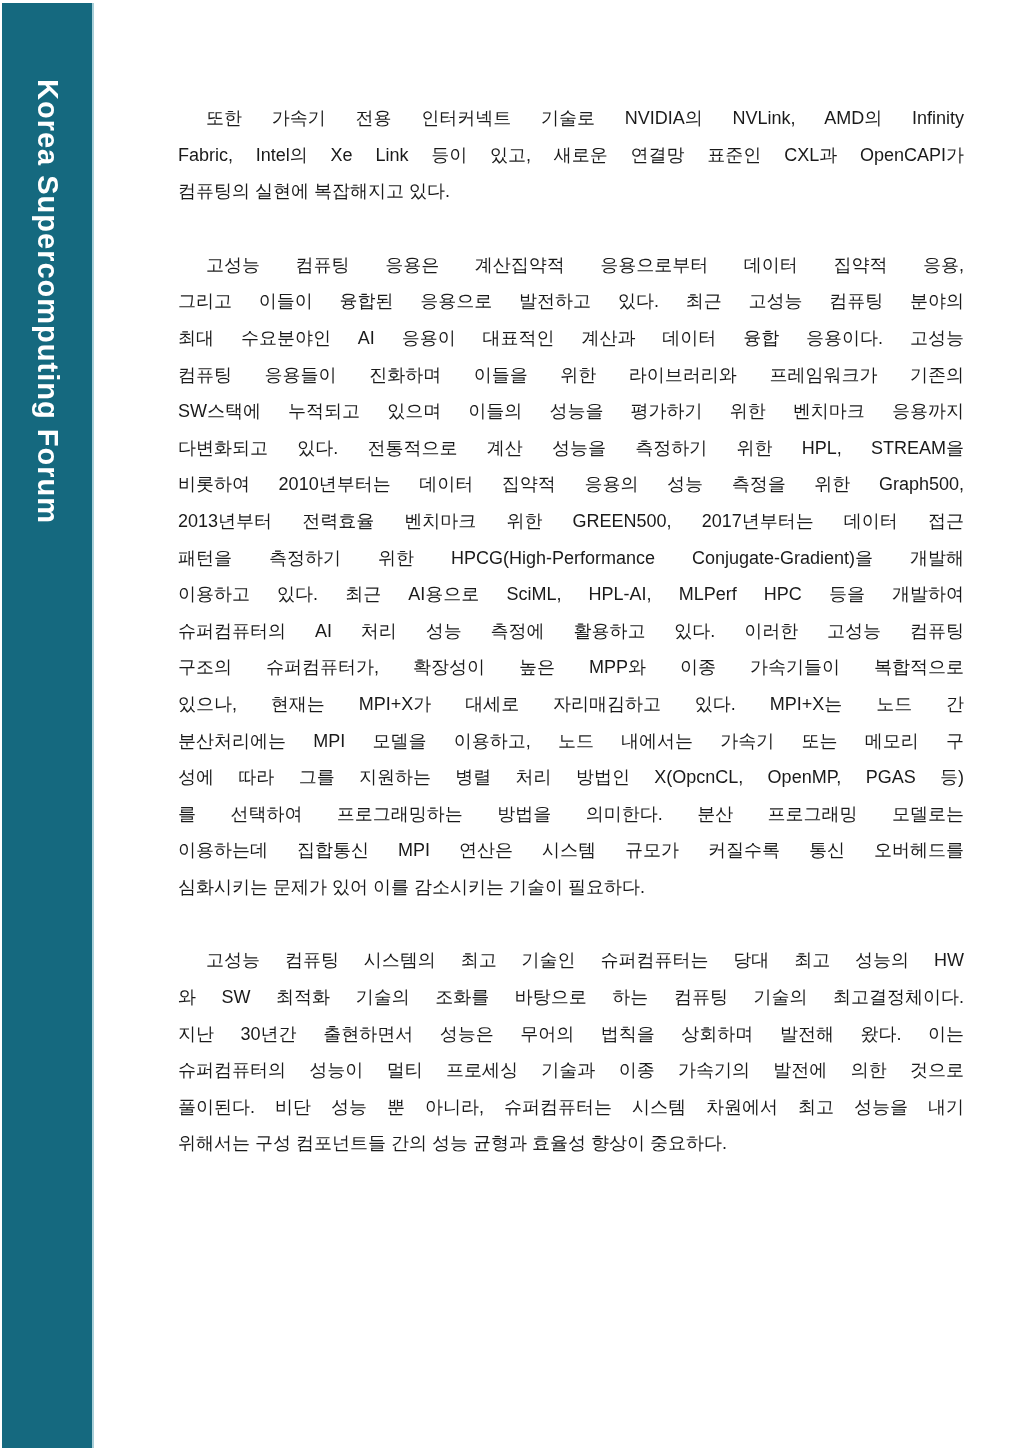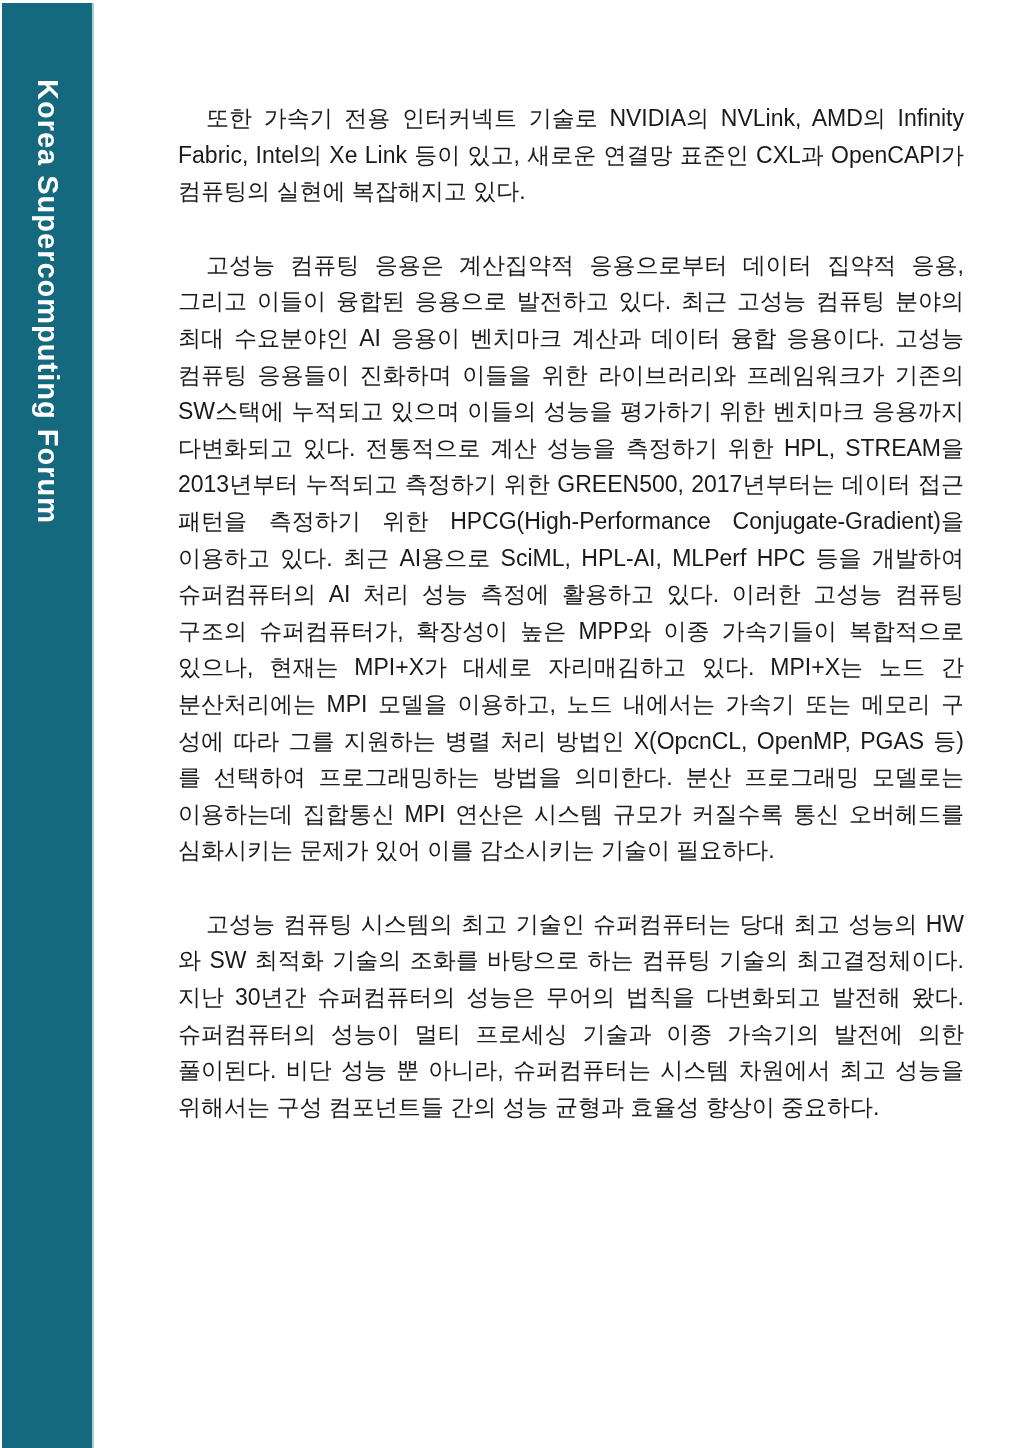--- a/index.html
+++ b/index.html
@@ -35,21 +35,21 @@
     white-space: nowrap;
   }
 
   
   .content {
     position: absolute;
     left: 178px;
     top: 100px;
     width: 786px;
     color: #1A1A1A;
-    font-size: 23px;
+    font-size: 18px;
   }
   .para { margin-top: 37px; }
   .para:first-child { margin-top: 0; }
   .line {
     height: 36.6px;
     line-height: 36.6px;
     text-align: justify;
     text-align-last: justify;
     overflow: hidden;
     word-break: keep-all;
@@ -66,37 +66,38 @@
 
 <div class="content" id="doc-body">
     <div class="para">
       <div class="line first">또한 가속기 전용 인터커넥트 기술로 NVIDIA의 NVLink, AMD의 Infinity</div>
       <div class="line">Fabric, Intel의 Xe Link 등이 있고, 새로운 연결망 표준인 CXL과 OpenCAPI가</div>
       <div class="line last">컴퓨팅의 실현에 복잡해지고 있다.</div>
     </div>
     <div class="para">
       <div class="line first">고성능 컴퓨팅 응용은 계산집약적 응용으로부터 데이터 집약적 응용,</div>
       <div class="line">그리고 이들이 융합된 응용으로 발전하고 있다. 최근 고성능 컴퓨팅 분야의</div>
-      <div class="line">최대 수요분야인 AI 응용이 벤치마크 계산과 데이터 융합 응용이다. 고성능</div>
+      <div class="line">최대 수요분야인 AI 응용이 대표적인 계산과 데이터 융합 응용이다. 고성능</div>
       <div class="line">컴퓨팅 응용들이 진화하며 이들을 위한 라이브러리와 프레임워크가 기존의</div>
       <div class="line">SW스택에 누적되고 있으며 이들의 성능을 평가하기 위한 벤치마크 응용까지</div>
       <div class="line">다변화되고 있다. 전통적으로 계산 성능을 측정하기 위한 HPL, STREAM을</div>
-      <div class="line">2013년부터 누적되고 측정하기 위한 GREEN500, 2017년부터는 데이터 접근</div>
+      <div class="line">비롯하여 2010년부터는 데이터 집약적 응용의 성능 측정을 위한 Graph500,</div>
+      <div class="line">2013년부터 전력효율 벤치마크 위한 GREEN500, 2017년부터는 데이터 접근</div>
       <div class="line">패턴을 측정하기 위한 HPCG(High-Performance Conjugate-Gradient)을 개발해</div>
       <div class="line">이용하고 있다. 최근 AI용으로 SciML, HPL-AI, MLPerf HPC 등을 개발하여</div>
       <div class="line">슈퍼컴퓨터의 AI 처리 성능 측정에 활용하고 있다. 이러한 고성능 컴퓨팅</div>
       <div class="line">구조의 슈퍼컴퓨터가, 확장성이 높은 MPP와 이종 가속기들이 복합적으로</div>
       <div class="line">있으나, 현재는 MPI+X가 대세로 자리매김하고 있다. MPI+X는 노드 간</div>
       <div class="line">분산처리에는 MPI 모델을 이용하고, 노드 내에서는 가속기 또는 메모리 구</div>
       <div class="line">성에 따라 그를 지원하는 병렬 처리 방법인 X(OpcnCL, OpenMP, PGAS 등)</div>
       <div class="line">를 선택하여 프로그래밍하는 방법을 의미한다. 분산 프로그래밍 모델로는</div>
       <div class="line">이용하는데 집합통신 MPI 연산은 시스템 규모가 커질수록 통신 오버헤드를</div>
       <div class="line last">심화시키는 문제가 있어 이를 감소시키는 기술이 필요하다.</div>
     </div>
     <div class="para">
       <div class="line first">고성능 컴퓨팅 시스템의 최고 기술인 슈퍼컴퓨터는 당대 최고 성능의 HW</div>
       <div class="line">와 SW 최적화 기술의 조화를 바탕으로 하는 컴퓨팅 기술의 최고결정체이다.</div>
-      <div class="line">지난 30년간 슈퍼컴퓨터의 성능은 무어의 법칙을 다변화되고 발전해 왔다. 이는</div>
+      <div class="line">지난 30년간 출현하면서 성능은 무어의 법칙을 상회하며 발전해 왔다. 이는</div>
       <div class="line">슈퍼컴퓨터의 성능이 멀티 프로세싱 기술과 이종 가속기의 발전에 의한 것으로</div>
       <div class="line">풀이된다. 비단 성능 뿐 아니라, 슈퍼컴퓨터는 시스템 차원에서 최고 성능을 내기</div>
       <div class="line last">위해서는 구성 컴포넌트들 간의 성능 균형과 효율성 향상이 중요하다.</div>
     </div>
   </div>
 
 </body></html>

